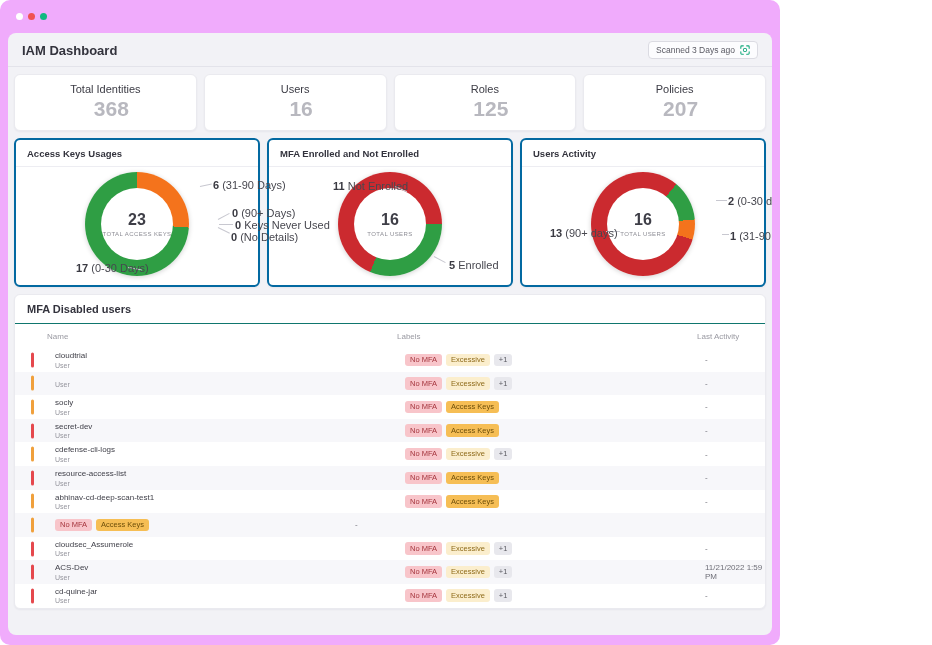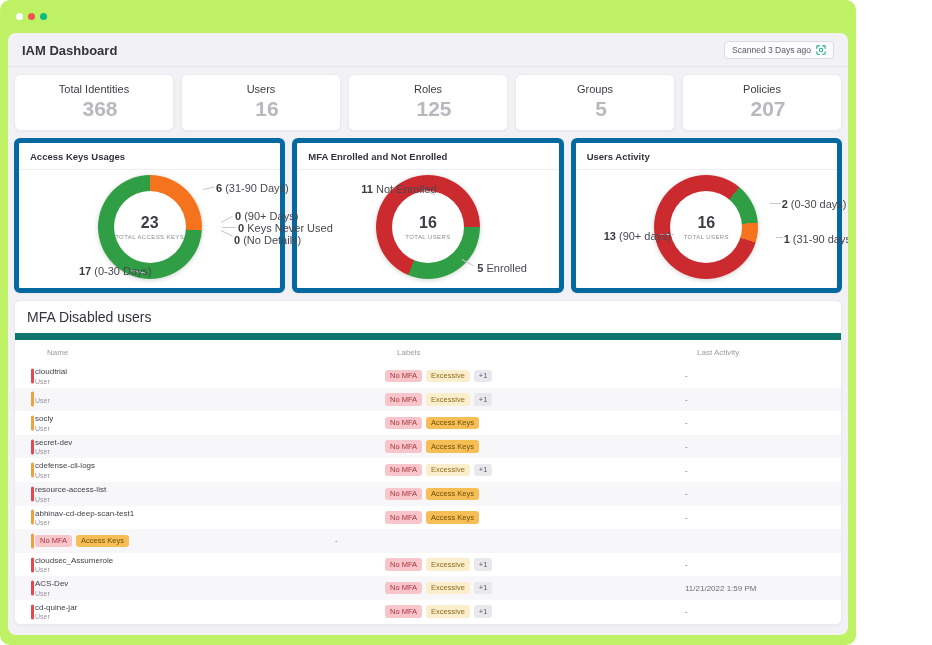--- a/index.html
+++ b/index.html
@@ -1,18 +1,18 @@
 <!DOCTYPE html>
 <html><head>
 <meta charset="utf-8">
 <style>
   * { margin:0; padding:0; box-sizing:border-box; }
   body { font-family:"Liberation Sans", sans-serif; background:#ffffff; width:932px; height:645px; overflow:hidden; }
 
-  .window { position:relative; width:856px; height:645px; background:#bef264; border-radius:10px; overflow:hidden; }
+  .window { position:relative; width:780px; height:645px; background:#f0abfc; border-radius:10px; overflow:hidden; }
 
   
   .titlebar { height:33px; display:flex; align-items:center; padding-left:16px; }
   .dots { display:flex; gap:5px; }
   .dot { width:7px; height:7px; border-radius:50%; }
   .dot-1 { background:#ffffff; }
   .dot-2 { background:#F05252; }
   .dot-3 { background:#10B981; }
 
   
@@ -23,21 +23,21 @@
   .scan-btn { display:flex; align-items:center; gap:5px; background:#FCFCFE; border:1px solid #DBDBE2; border-radius:4px; padding:3px 7px; font-size:8.5px; color:#5A5A63; cursor:pointer; }
 
   
   .stats { display:flex; gap:7px; padding:7px 6px 0; }
   .stat { flex:1; background:#ffffff; border:1px solid #EAEAEF; border-radius:6px; padding:8px 0 9px; text-align:center; box-shadow:0 1px 2px rgba(20,20,60,.05); }
   .stat-label { font-size:11px; color:#3B3B44; font-weight:500; }
   .stat-value { font-size:21px; font-weight:700; color:#B8B8BF; margin-top:2px;padding-left:12px; }
 
   
   .charts { display:flex; gap:7px; padding:7px 6px 0; }
-  .chart-card { flex:1; background:#ffffff; border:5px solid #0369a1; border-radius:6px; box-shadow:0 1px 2px rgba(20,20,60,.05); }
+  .chart-card { flex:1; background:#ffffff; border:2px solid #0369a1; border-radius:6px; box-shadow:0 1px 2px rgba(20,20,60,.05); }
   .chart-title { padding:8px 11px 7px; font-size:9.5px; font-weight:700; color:#33333D; border-bottom:1px solid #EDEDF2; }
   .chart-body { position:relative; height:118px; }
   .donut { position:absolute; left:50%; top:5px; transform:translateX(-50%); width:104px; height:104px; border-radius:50%; box-shadow:0 1px 5px rgba(0,0,0,.18); }
   .hole { position:absolute; left:50%; top:50%; transform:translate(-50%,-50%); width:72px; height:72px; background:#ffffff; border-radius:50%; display:flex; flex-direction:column; align-items:center; justify-content:center; }
   .center-num { font-size:16px; font-weight:700; color:#3E3E47; }
   .center-cap { font-size:6px; color:#8D8D95; letter-spacing:.4px; margin-top:2px; }
   .clabel { position:absolute; font-size:11px; color:#47474F; white-space:nowrap; }
   .clabel b { font-weight:700; color:#3A3A42; }
   .lead { position:absolute; height:1px; background:#C8C8D0; transform-origin:left center; }
 
@@ -62,26 +62,26 @@
   
   .ua-l1 { left:206px; top:28px; }
   .ua-l2 { left:208px; top:63px; }
   .ua-l3 { left:28px;  top:60px; }
   .ua-t1 { left:194px; top:33px; width:11px; }
   .ua-t2 { left:200px; top:67px; width:7px; }
   .ua-t3 { left:84px;  top:64px; width:14px; }
 
   
   .table-card { margin:7px 6px 0; background:#ffffff; border:1px solid #EAEAEF; border-radius:6px; overflow:hidden; box-shadow:0 1px 2px rgba(20,20,60,.05); }
-  .table-title { padding:8px 12px; font-size:14px; font-weight:400; color:#33333D; border-bottom:7px solid #0f766e; }
+  .table-title { padding:8px 12px; font-size:11px; font-weight:700; color:#33333D; border-bottom:1px solid #0f766e; }
   .thead { display:flex; align-items:center; height:24px; padding-left:32px; font-size:8px; color:#9A9AA2; }
   .col-name { width:350px; }
   .col-labels { width:300px; }
   .col-last { flex:1; }
-  .row { display:flex; align-items:center; height:23.6px; position:relative; padding-left:20px; cursor:pointer; }
+  .row { display:flex; align-items:center; height:23.6px; position:relative; padding-left:40px; cursor:pointer; }
   .row:nth-child(even) { background:#F7F7FA; }
   .accent { position:absolute; left:16px; top:50%; transform:translateY(-50%); width:3px; height:15px; border-radius:2px; background:#ccc; }
   .accent[data-accent="red"] { background:#E5484D; }
   .accent[data-accent="orange"] { background:#F0A03C; }
   .nm { font-size:8px; color:#3E3E47; }
   .usr { font-size:7px; color:#95959D; margin-top:1.5px; }
   .cell-labels { width:300px; display:flex; gap:4px; align-items:center; }
   .badge { font-size:7.5px; padding:2.5px 5px; border-radius:3px; line-height:1; white-space:nowrap; }
   .badge[data-kind="no-mfa"]     { background:#F8C5CA; color:#A4343C; }
   .badge[data-kind="excessive"]  { background:#FBEECD; color:#8F6B1A; }
@@ -121,24 +121,20 @@
       </div>
       <div class="stat">
         <div class="stat-label">Users</div>
         <div class="stat-value">16</div>
       </div>
       <div class="stat">
         <div class="stat-label">Roles</div>
         <div class="stat-value">125</div>
       </div>
       <div class="stat">
-        <div class="stat-label">Groups</div>
-        <div class="stat-value">5</div>
-      </div>
-      <div class="stat">
         <div class="stat-label">Policies</div>
         <div class="stat-value">207</div>
       </div>
     </div>
 
     <div class="charts">
 
       <div class="chart-card">
         <div class="chart-title">Access Keys Usages</div>
         <div class="chart-body">

